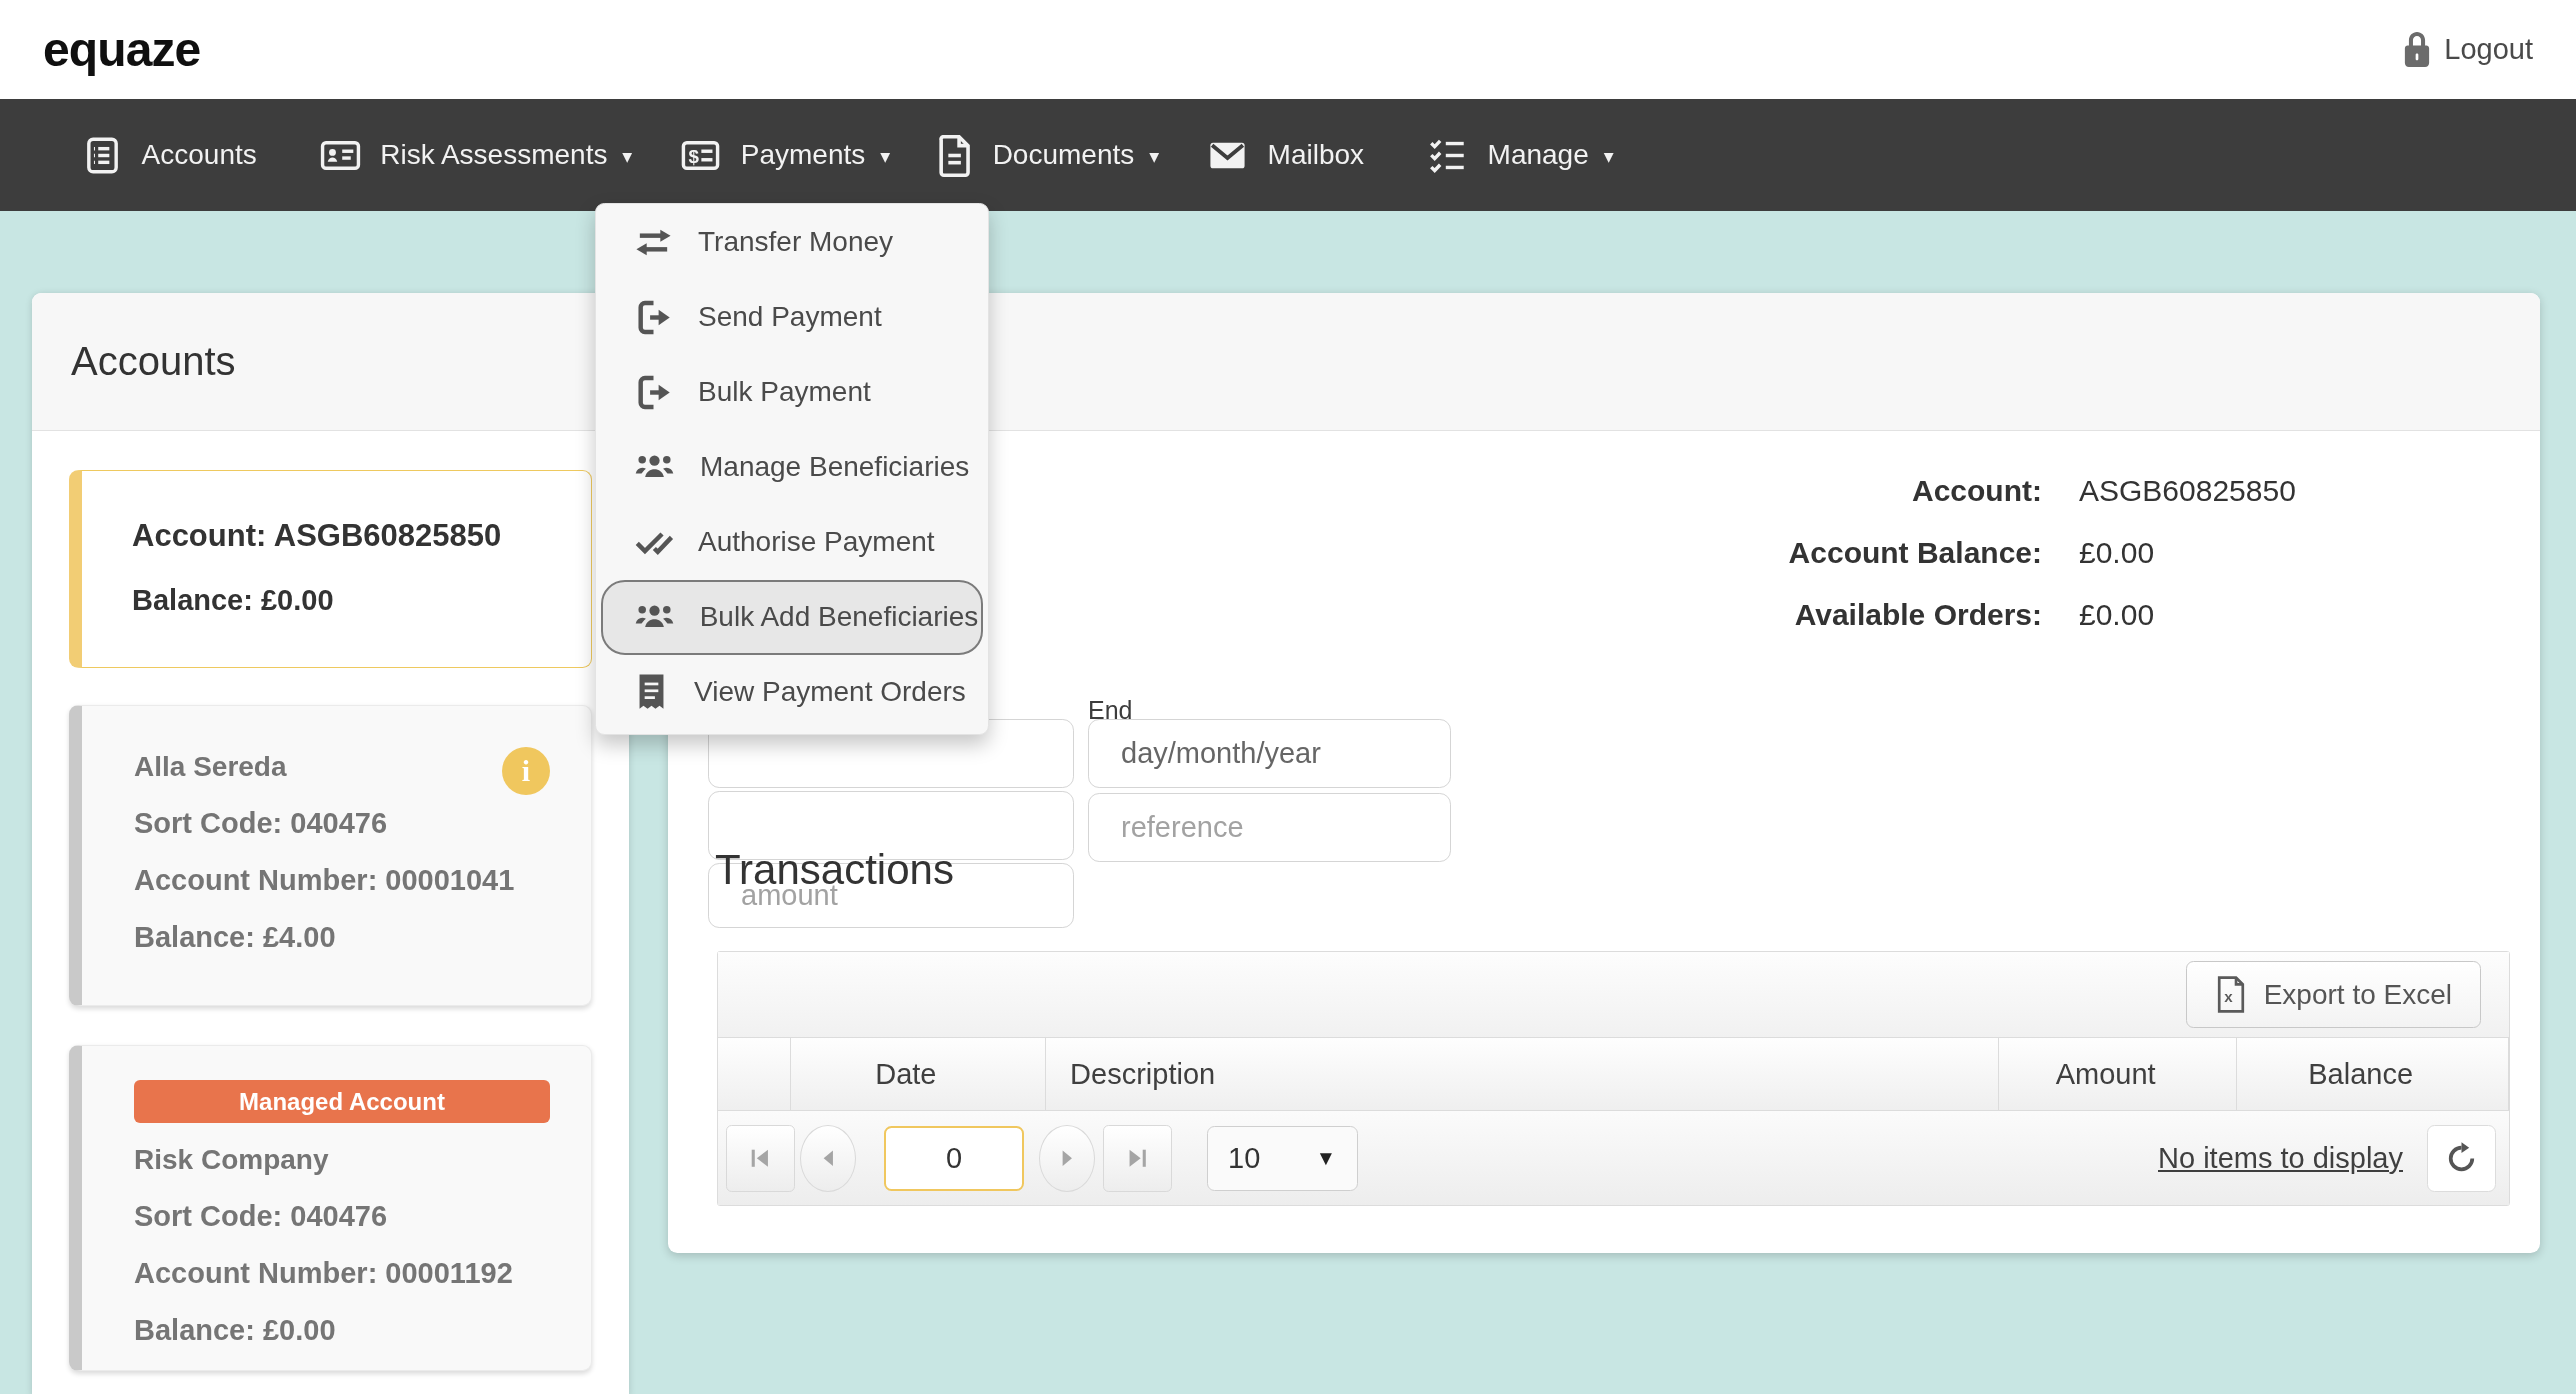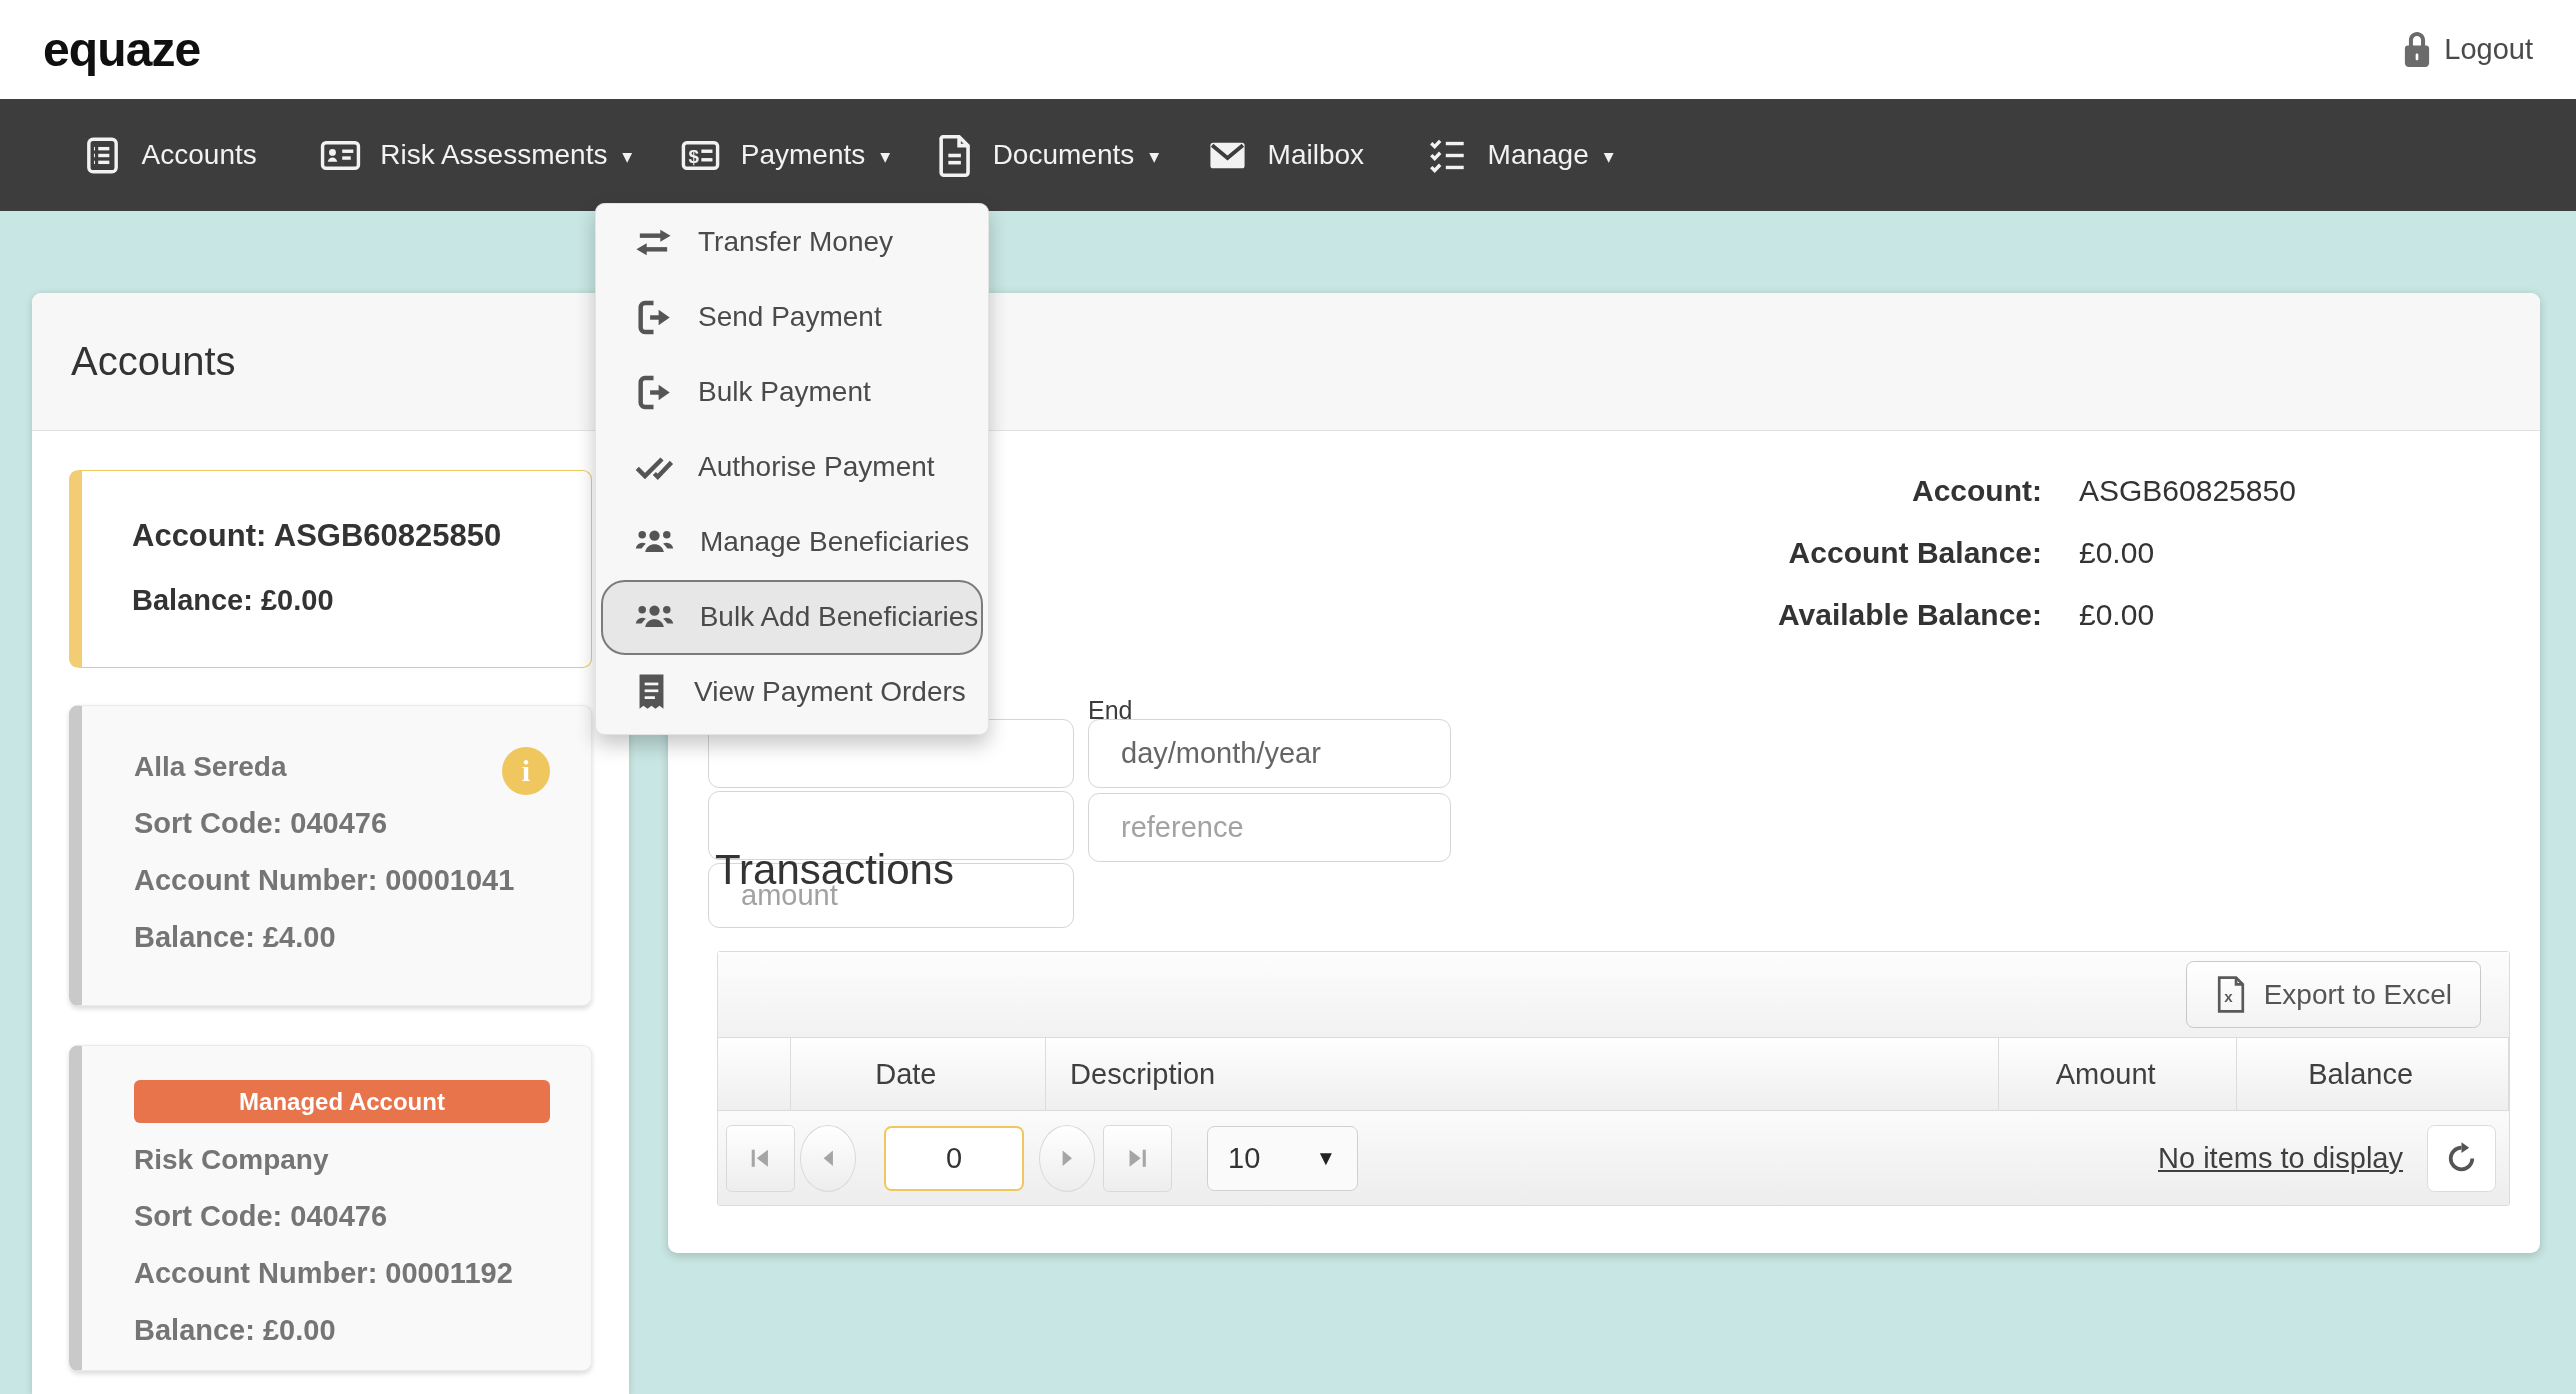--- a/index.html
+++ b/index.html
@@ -214,21 +214,21 @@
       <div class="summary">
         <div class="sum-row">
           <span class="sl">Account:</span>
           <span class="sv">ASGB60825850</span>
         </div>
         <div class="sum-row">
           <span class="sl">Account Balance:</span>
           <span class="sv">£0.00</span>
         </div>
         <div class="sum-row">
-          <span class="sl">Available Balance:</span>
+          <span class="sl">Available Orders:</span>
           <span class="sv">£0.00</span>
         </div>
       </div>
 
       <div class="field-label" style="left:420px;top:265px;">End</div>
       <input class="inp" style="left: 40px; top: 288px; width: 366px; height: 69px;">
       <input class="inp datev" style="left: 420px; top: 288px; width: 363px; height: 69px;" value="day/month/year">
       <input class="inp" style="left: 40px; top: 360px; width: 366px; height: 69px;">
       <input class="inp" style="left: 420px; top: 362px; width: 363px; height: 69px;" placeholder="reference">
       <input class="inp" style="left: 40px; top: 432px; width: 366px; height: 65px;" placeholder="amount">
@@ -324,40 +324,40 @@
         <svg width="41" height="41" viewBox="0 0 24 24">
             <path d="M12 3.5H7A2.5 2.5 0 0 0 4.5 6v12A2.5 2.5 0 0 0 7 20.5h5" fill="none" stroke="#555" stroke-width="2.6"></path>
             <line x1="10" y1="12" x2="16" y2="12" stroke="#555" stroke-width="2.6"></line>
             <path d="M15 7.5L21.5 12 15 16.5z" fill="#555"></path>
           </svg>
       </span>
       <span class="dl">Bulk Payment</span>
     </div>
     <div class="dd-item">
       <span>
-        <svg width="41" height="41" viewBox="0 0 24 24" fill="none" stroke="#555" stroke-width="2.6">
-            <path d="M2.5 12.5l4.5 4.5L17 7"></path>
-            <path d="M12.5 15.5l2 2L22.5 9"></path>
-          </svg>
-      </span>
-      <span class="dl">Authorise Payment</span>
-    </div>
-    <div class="dd-item">
-      <span>
         <svg width="43" height="41" viewBox="0 0 24 24" fill="#555">
             <circle cx="12" cy="8" r="3"></circle>
             <path d="M6.5 17.5c.7-3 3-4.5 5.5-4.5s4.8 1.5 5.5 4.5z"></path>
             <circle cx="4.8" cy="7.5" r="2.2"></circle>
             <path d="M1 15.5c.5-2.2 2-3.4 3.8-3.4.8 0 1.5.2 2.2.6-1.3 1-2.2 2.4-2.6 2.8z"></path>
             <circle cx="19.2" cy="7.5" r="2.2"></circle>
             <path d="M23 15.5c-.5-2.2-2-3.4-3.8-3.4-.8 0-1.5.2-2.2.6 1.3 1 2.2 2.4 2.6 2.8z"></path>
           </svg>
       </span>
       <span class="dl">Manage Beneficiaries</span>
     </div>
+    <div class="dd-item">
+      <span>
+        <svg width="41" height="41" viewBox="0 0 24 24" fill="none" stroke="#555" stroke-width="2.6">
+            <path d="M2.5 12.5l4.5 4.5L17 7"></path>
+            <path d="M12.5 15.5l2 2L22.5 9"></path>
+          </svg>
+      </span>
+      <span class="dl">Authorise Payment</span>
+    </div>
     <div class="dd-item active">
       <span>
         <svg width="43" height="41" viewBox="0 0 24 24" fill="#555">
             <circle cx="12" cy="8" r="3"></circle>
             <path d="M6.5 17.5c.7-3 3-4.5 5.5-4.5s4.8 1.5 5.5 4.5z"></path>
             <circle cx="4.8" cy="7.5" r="2.2"></circle>
             <path d="M1 15.5c.5-2.2 2-3.4 3.8-3.4.8 0 1.5.2 2.2.6-1.3 1-2.2 2.4-2.6 2.8z"></path>
             <circle cx="19.2" cy="7.5" r="2.2"></circle>
             <path d="M23 15.5c-.5-2.2-2-3.4-3.8-3.4-.8 0-1.5.2-2.2.6 1.3 1 2.2 2.4 2.6 2.8z"></path>
           </svg>

